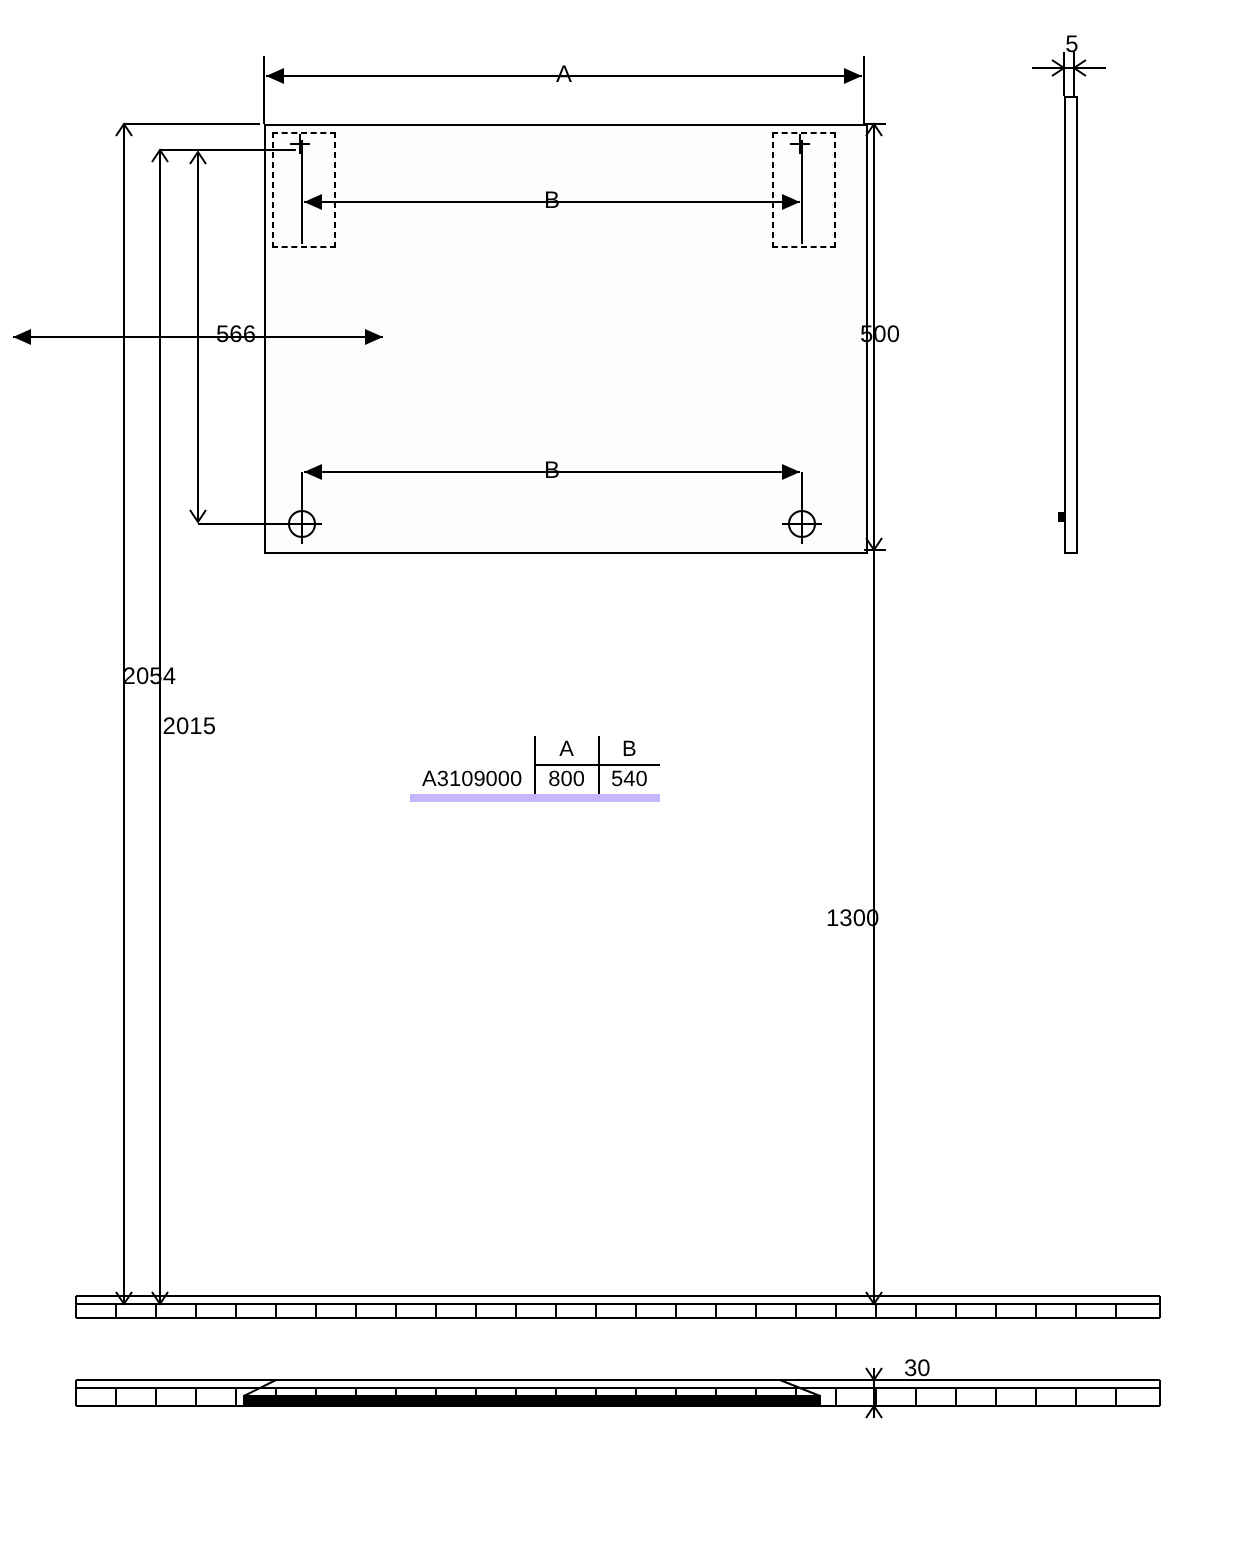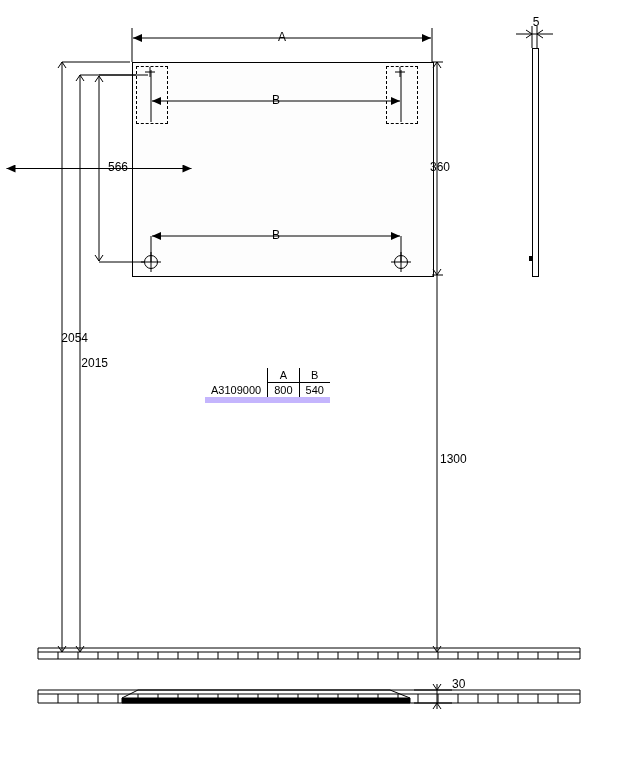--- a/index.html
+++ b/index.html
@@ -50,21 +50,21 @@
     font-size: 11px;
     color: #000;
   }
   table.dimtable td, table.dimtable th {
     padding: 1px 6px;
     text-align: center;
     font-weight: normal;
   }
   table.dimtable thead th { border-bottom: 1px solid #000; }
   table.dimtable .sep { border-left: 1px solid #000; }
-  table.dimtable tbody td { border-bottom: 6px solid #c4b5fd; }
+  table.dimtable tbody td { border-bottom: 4px solid #c4b5fd; }
 </style>
 </head>
 <body>
 
 <div id="sheet">
 
   <div class="panel-fill" style="left:132px; top:62px; width:300px; height:213px;"></div>
 
   <div class="panel-fill" style="left:532px; top:48px; width:5px; height:227px;"></div>
 
@@ -225,27 +225,27 @@
   </svg>
 
   <div class="lbl c" style="left:282px; top:31px;">A</div>
 
   <div class="lbl c" style="left:276px; top:94px;">B</div>
 
   <div class="lbl c" style="left:276px; top:229px;">B</div>
 
   <div class="lbl r" style="left:128px; top:161px;">566</div>
 
-  <div class="lbl" style="left:430px; top:161px;">360</div>
+  <div class="lbl" style="left:430px; top:161px;">500</div>
 
   <div class="lbl r" style="left:88px; top:332px;">2054</div>
 
   <div class="lbl r" style="left:108px; top:357px;">2015</div>
 
-  <div class="lbl" style="left:440px; top:453px;">1300</div>
+  <div class="lbl" style="left:413px; top:453px;">1300</div>
 
   <div class="lbl c" style="left:536px; top:16px;">5</div>
 
   <div class="lbl" style="left:452px; top:678px;">30</div>
 
   <table class="dimtable" style="left:205px; top:368px;">
     <thead>
       <tr>
         <th style="border-bottom:none;"></th>
         <th class="sep">A</th>

